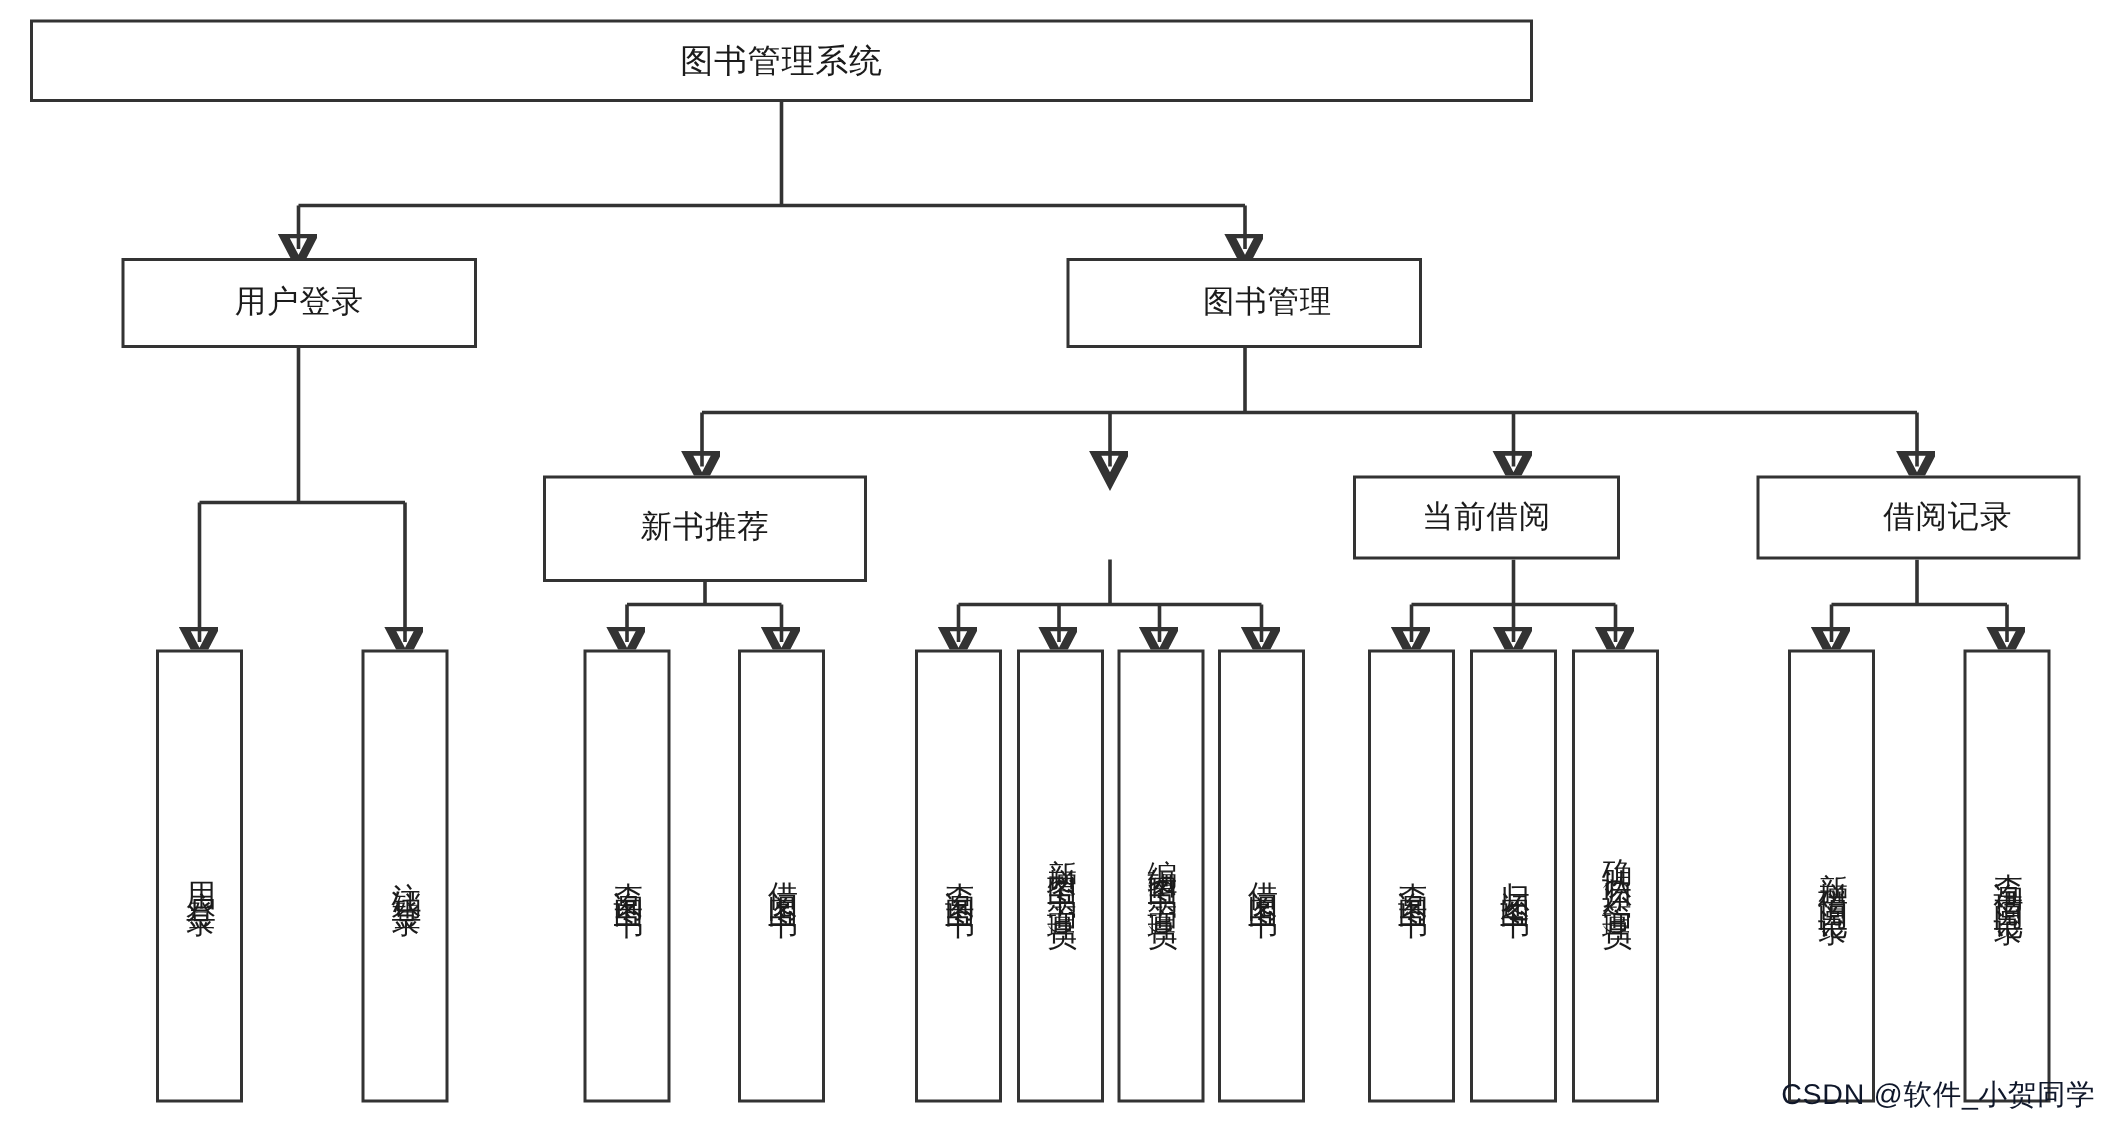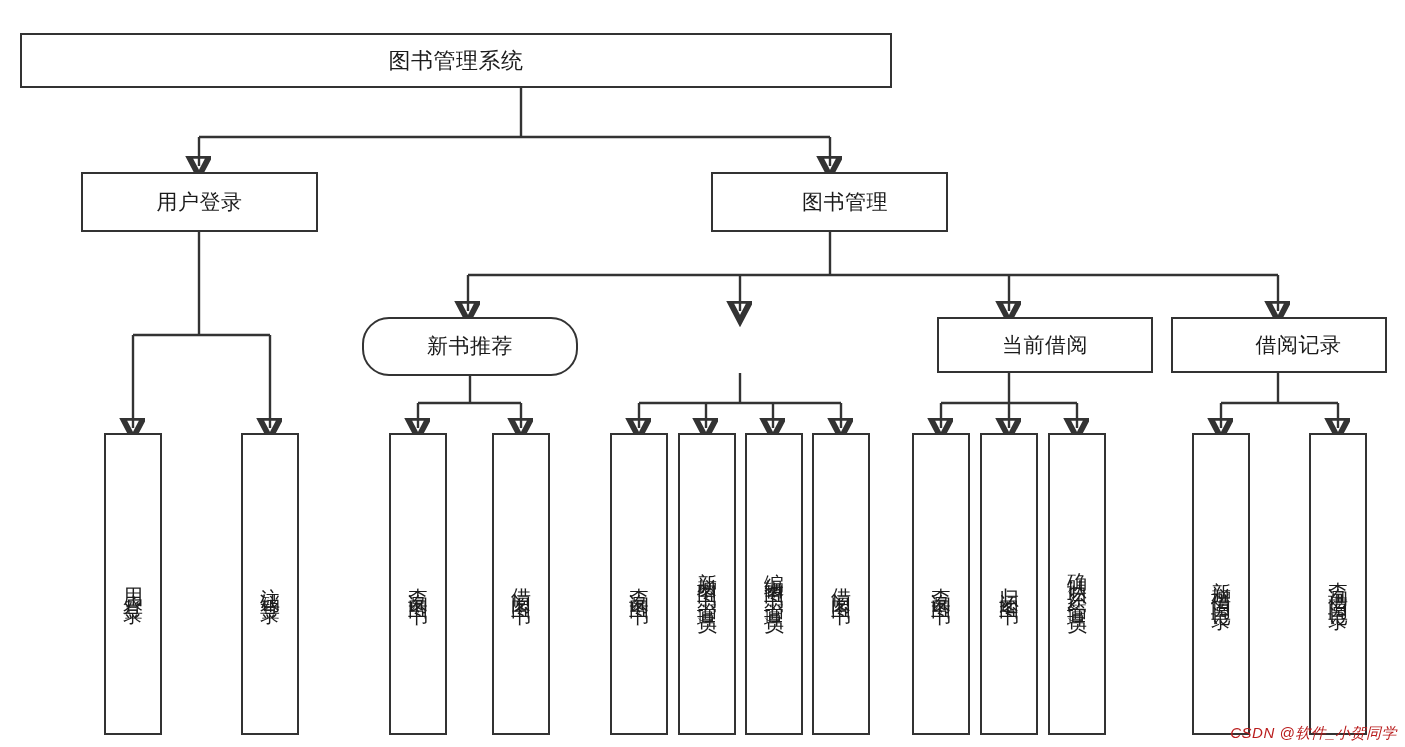--- a/index.html
+++ b/index.html
@@ -57,25 +57,24 @@
   }
   #wires path, #wires line {
     stroke: #333333;
     stroke-width: 2.4;
     fill: none;
   }
   .watermark {
     position: absolute;
     right: 8px;
     bottom: 4px;
-    font-size: 15px;
-    color: #b91c1c;
+    font-size: 19px;
+    color: #0f172a;
     white-space: nowrap;
     letter-spacing: 0.5px;
-    font-style: italic;
   }
 </style>
 </head>
 <body>
 
 <div id="canvas">
 
   <svg id="wires" viewBox="0 0 1405 747">
     <defs>
       <marker id="arrow" markerWidth="11" markerHeight="11" refX="4.2" refY="5" orient="auto" markerUnits="strokeWidth">
@@ -120,38 +119,38 @@
     <line x1="941" y1="403" x2="941" y2="428" marker-end="url(#arrow)"></line>
     <line x1="1009" y1="403" x2="1009" y2="428" marker-end="url(#arrow)"></line>
     <line x1="1077" y1="403" x2="1077" y2="428" marker-end="url(#arrow)"></line>
 
     <line x1="1278" y1="373" x2="1278" y2="403"></line>
     <line x1="1221" y1="403" x2="1338" y2="403"></line>
     <line x1="1221" y1="403" x2="1221" y2="428" marker-end="url(#arrow)"></line>
     <line x1="1338" y1="403" x2="1338" y2="428" marker-end="url(#arrow)"></line>
   </svg>
 
-  <div class="node root" style="left:20px; top:13px; width:872px; height:55px;margin-top:20px;">
+  <div class="node root" style="left:20px; top:13px; width:1002px; height:55px;">
     <span class="node-label">图书管理系统</span>
   </div>
 
   <div class="node level1" style="left:81px; top:172px; width:237px; height:60px;">
     <span class="node-label">用户登录</span>
   </div>
 
   <div class="node level1" style="left:711px; top:172px; width:237px; height:60px;padding-left:31px;">
     <span class="node-label">图书管理</span>
   </div>
 
-  <div class="node level2" style="left:362px; top:317px; width:216px; height:59px;border-radius:27px;">
+  <div class="node level2" style="left:362px; top:317px; width:216px; height:71px;">
     <span class="node-label">新书推荐</span>
   </div>
 
 
-  <div class="node level2" style="left:902px; top:317px; width:216px; height:56px;margin-left:35px;">
+  <div class="node level2" style="left:902px; top:317px; width:178px; height:56px;">
     <span class="node-label">当前借阅</span>
   </div>
 
   <div class="node level2" style="left:1171px; top:317px; width:216px; height:56px;padding-left:39px;">
     <span class="node-label">借阅记录</span>
   </div>
 
   <div class="node leaf vertical" style="left:104px; top:433px; width:58px; height:302px;">
     <span class="node-label">用户登录</span>
   </div>

